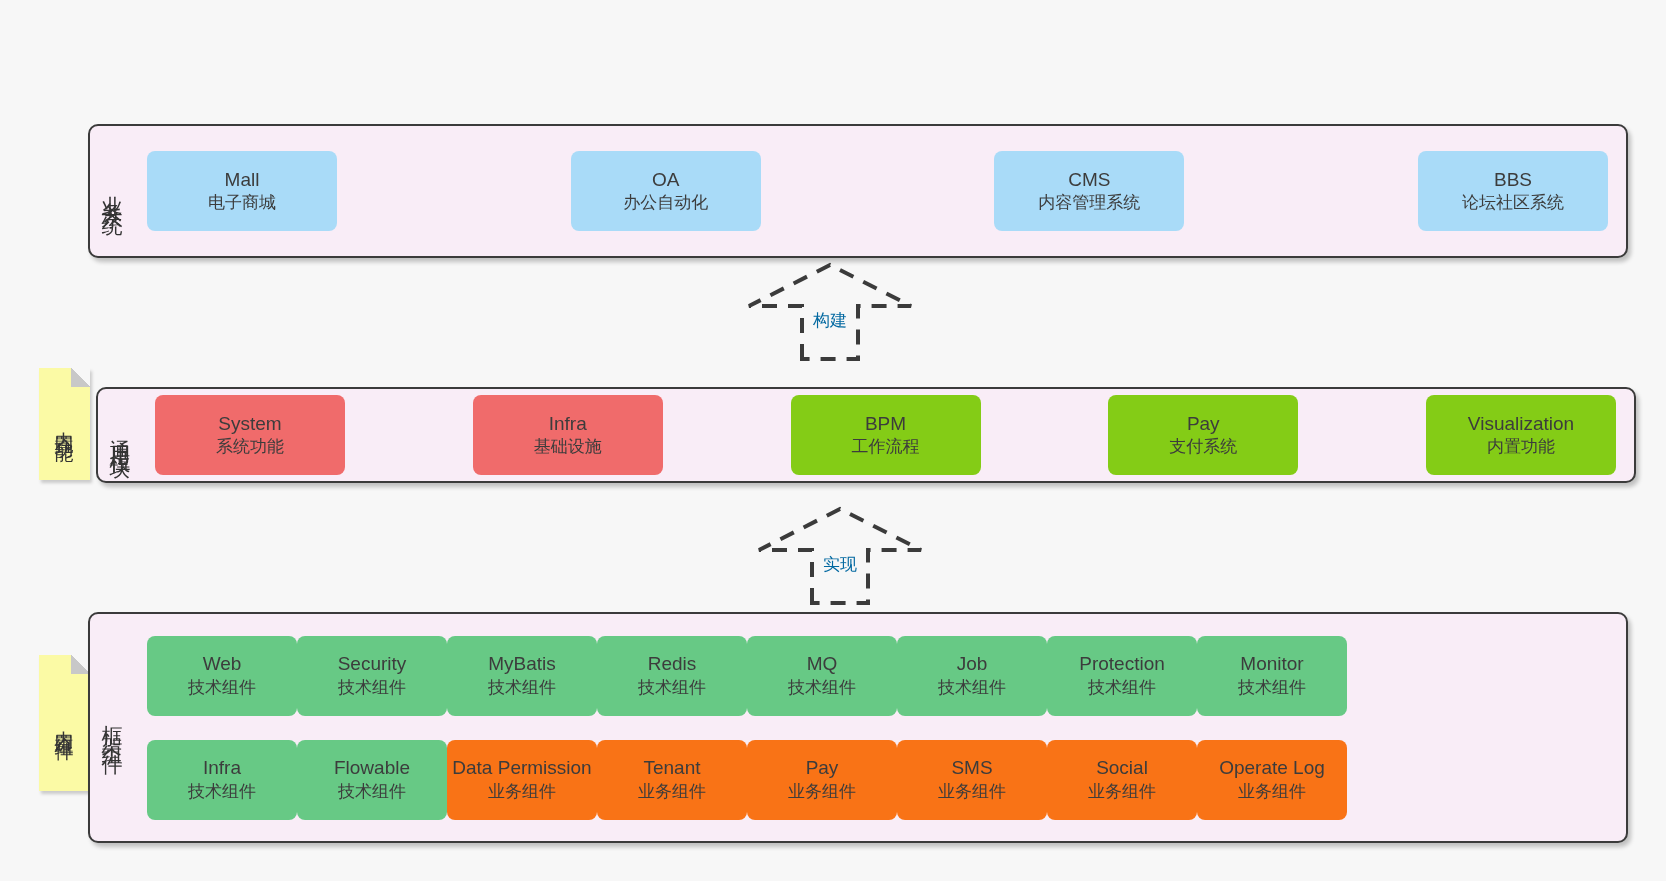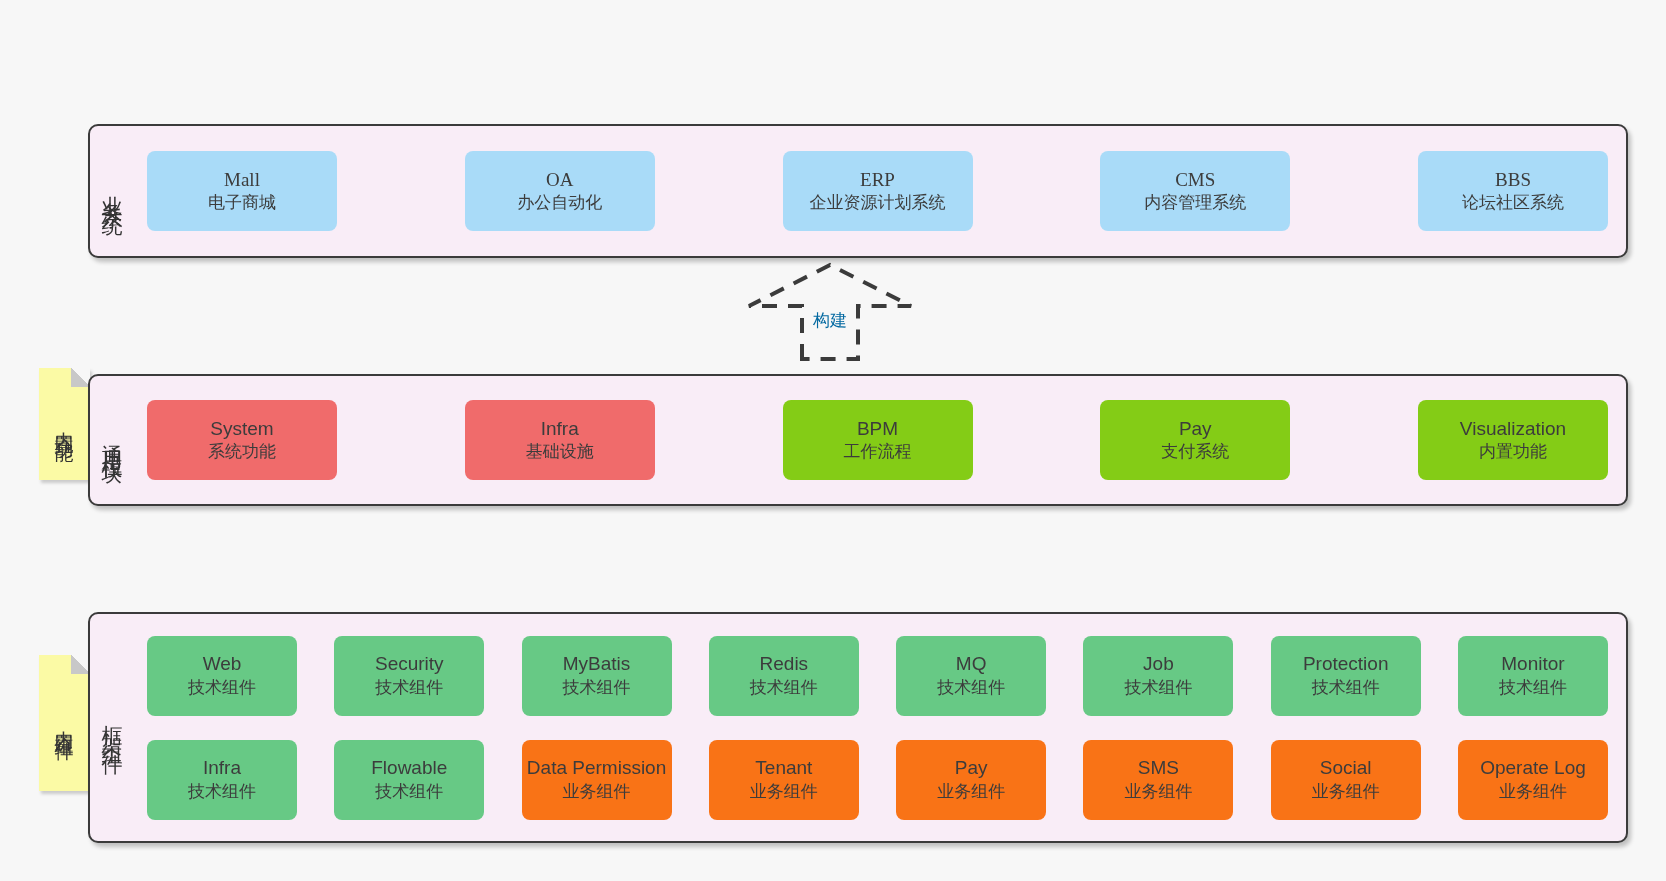--- a/index.html
+++ b/index.html
@@ -22,21 +22,21 @@
     left:88px;
     width:1540px;
     box-sizing:border-box;
     background:#f9edf7;
     border:2px solid #3b3b3b;
     border-radius:10px;
     box-shadow:3px 4px 4px rgba(0,0,0,0.22);
     display:flex;
   }
   #panel-business{top:124px;height:134px;}
-  #panel-modules{top:374px;height:132px;}
+  #panel-modules{top:387px;height:96px;margin-left:8px;}
   #panel-framework{top:612px;height:231px;}
 
   .panel-label{
     align-self:center;
     writing-mode:vertical-lr;
     text-orientation:upright;
     font-size:21px;
     letter-spacing:6px;
     line-height:1;
     color:#333;
@@ -53,37 +53,37 @@
     padding:0 18px 0 24px;
   }
   .rows{
     flex:1;
     display:flex;
     flex-direction:column;
     justify-content:center;
     gap:24px;
     padding:0 18px 0 24px;
   }
-  .row{display:flex;justify-content:space-between;}
+  .row{display:flex;}
 
   .box{
     display:flex;
     flex-direction:column;
     align-items:center;
     justify-content:center;
     text-align:center;
     border-radius:8px;
     line-height:1.35;
   }
   .box-lg{width:190px;height:80px;}
   .box-sm{width:150px;height:80px;}
   .box-name{font-size:19px;}
   .box-desc{font-size:17px;}
 
-  .blue{background:#a9dbf8;font-family:Liberation Serif, serif;}
+  .blue{background:#a9dbf8;}
   .red{background:#f06b6b;}
   .pink{background:#84cc16;}
   .green{background:#67c985;}
   .lightgreen{background:#f97316;}
 
   
   .tag{
     position:absolute;
     left:39px;
     width:51px;
@@ -144,24 +144,20 @@
     <div class="boxes">
       <div class="box box-lg blue">
         <div class="box-name">Mall</div>
         <div class="box-desc">电子商城</div>
       </div>
       <div class="box box-lg blue">
         <div class="box-name">OA</div>
         <div class="box-desc">办公自动化</div>
       </div>
       <div class="box box-lg blue">
-        <div class="box-name">ERP</div>
-        <div class="box-desc">企业资源计划系统</div>
-      </div>
-      <div class="box box-lg blue">
         <div class="box-name">CMS</div>
         <div class="box-desc">内容管理系统</div>
       </div>
       <div class="box box-lg blue">
         <div class="box-name">BBS</div>
         <div class="box-desc">论坛社区系统</div>
       </div>
     </div>
   </div>
 
@@ -191,20 +187,26 @@
         <div class="box-name">Pay</div>
         <div class="box-desc">支付系统</div>
       </div>
       <div class="box box-lg pink">
         <div class="box-name">Visualization</div>
         <div class="box-desc">内置功能</div>
       </div>
     </div>
   </div>
 
+  <div class="arrow" id="arrow-implement">
+    <svg width="170" height="100" viewBox="0 0 170 100">
+      <polygon points="57,97 57,44 4,44 85,3 166,44 113,44 113,97" fill="none" stroke="#3b3b3b" stroke-width="4" stroke-dasharray="15 11"></polygon>
+    </svg>
+    <div class="arrow-label">实现</div>
+  </div>
 
   <div class="panel" id="panel-framework">
     <div class="panel-label">框架组件</div>
     <div class="rows">
       <div class="row">
         <div class="box box-sm green">
           <div class="box-name">Web</div>
           <div class="box-desc">技术组件</div>
         </div>
         <div class="box box-sm green">

